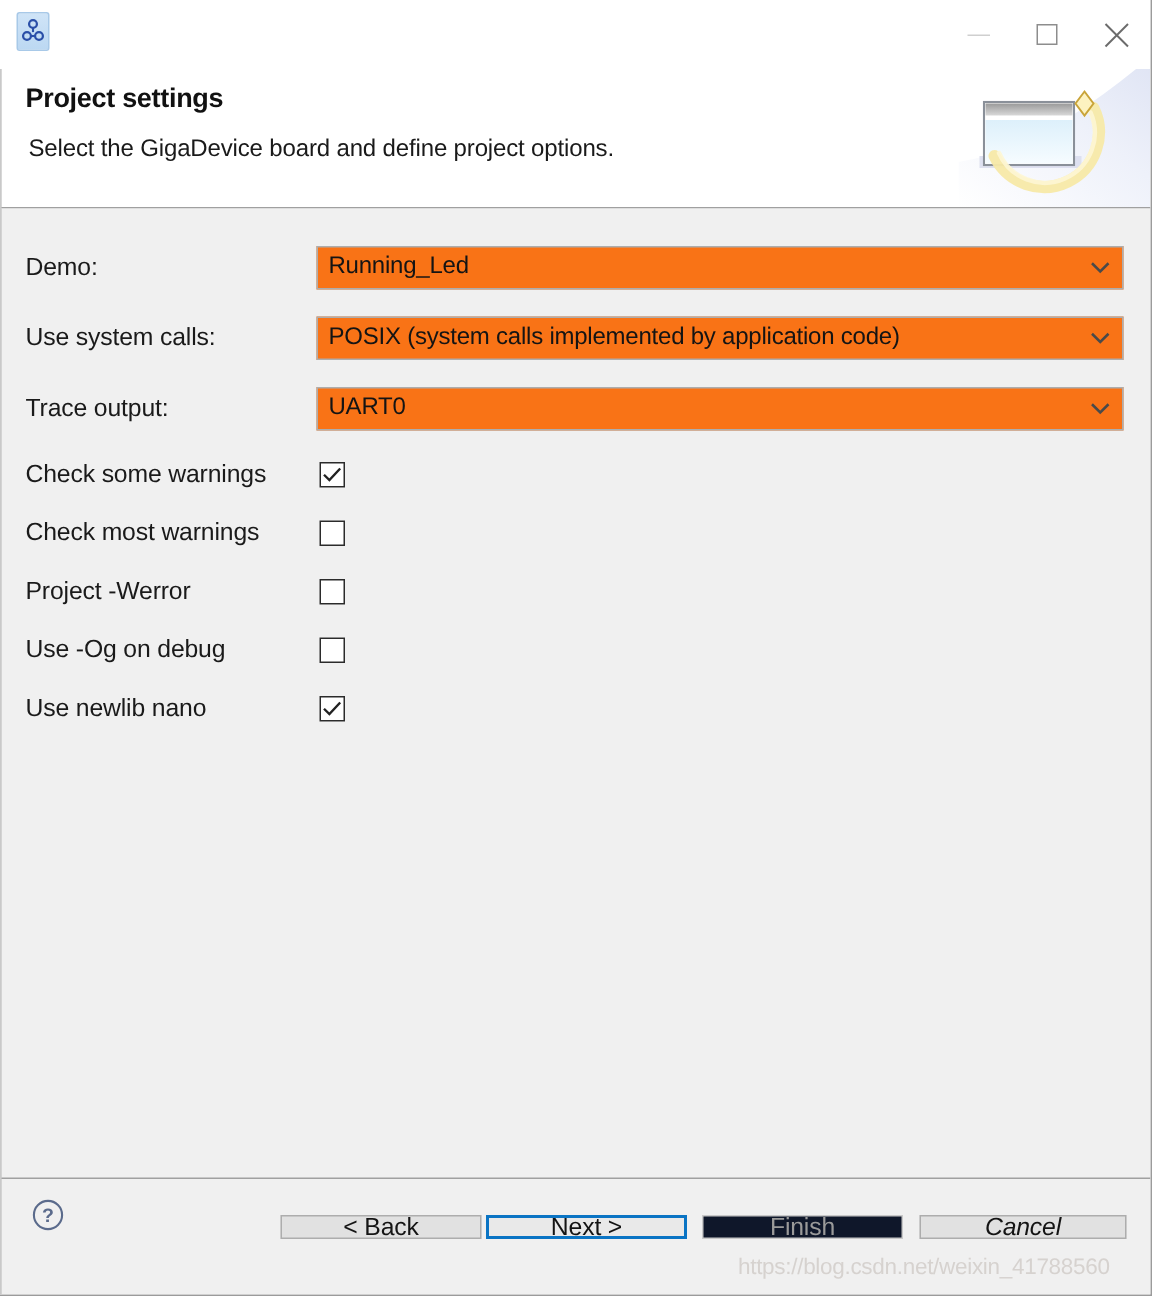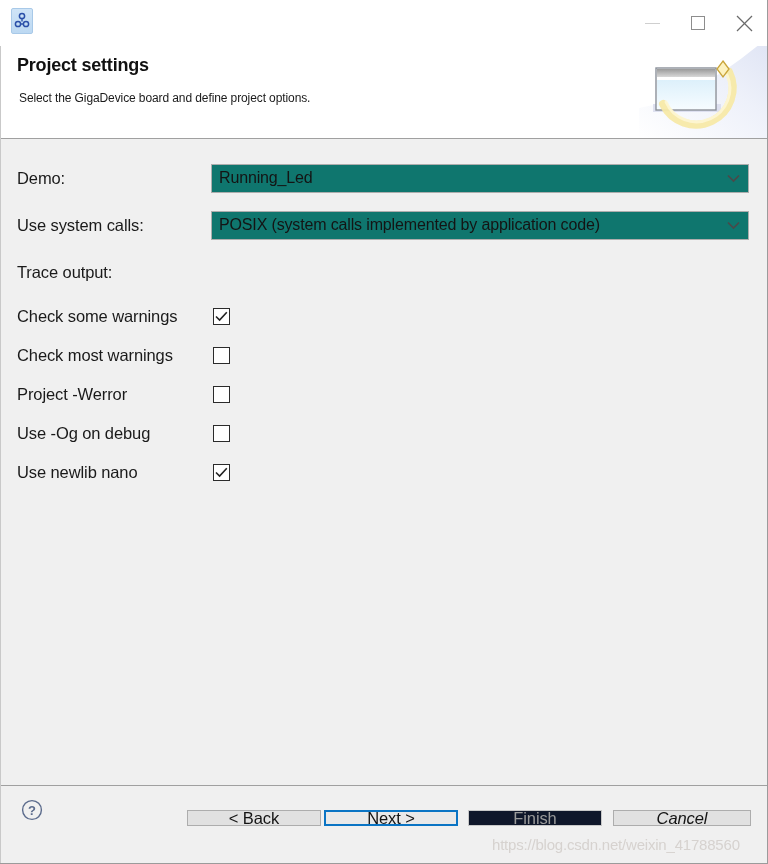--- a/index.html
+++ b/index.html
@@ -85,21 +85,21 @@
     top: 9px;
     font-size: 18px;
     font-weight: bold;
     color: #111111;
     letter-spacing: -0.2px;
   }
   .header-sub {
     position: absolute;
     left: 18px;
     top: 45px;
-    font-size: 12px;
+    font-size: 16px;
     color: #1a1a1a;
     letter-spacing: -0.1px;
   }
   .header-art {
     position: absolute;
     right: 0;
     top: -8px;
     width: 128px;
     height: 101px;
   }
@@ -128,21 +128,21 @@
     color: #1a1a1a;
     white-space: nowrap;
     letter-spacing: -0.1px;
   }
 
   .combo {
     position: absolute;
     left: 210px;
     width: 538px;
     height: 29px;
-    background: #0f766e;
+    background: #f97316;
     border: 1px solid #adadad;
     display: flex;
     align-items: center;
     cursor: default;
   }
   .combo-value {
     flex: 1;
     padding-left: 7px;
     font-size: 16px;
     color: #141414;
@@ -329,20 +329,28 @@
         <span class="combo-arrow">
           <svg width="13" height="9" viewBox="0 0 13 9">
               <polyline points="1,1.5 6.5,7 12,1.5" fill="none" stroke="#4a4a4a" stroke-width="1.7"></polyline>
             </svg>
         </span>
       </div>
     </div>
 
     <div class="field-row" style="top:118px;">
       <span class="field-label">Trace output:</span>
+      <div class="combo">
+        <span class="combo-value">UART0</span>
+        <span class="combo-arrow">
+          <svg width="13" height="9" viewBox="0 0 13 9">
+              <polyline points="1,1.5 6.5,7 12,1.5" fill="none" stroke="#4a4a4a" stroke-width="1.7"></polyline>
+            </svg>
+        </span>
+      </div>
     </div>
 
     <div class="checkbox-row" style="top:165px;">
       <span class="cb-label">Check some warnings</span>
       <div class="cb-box">
         <svg width="13" height="11" viewBox="0 0 13 11">
           <polyline points="1,5.5 4.6,9 11.8,1.3" fill="none" stroke="#222222" stroke-width="1.6"></polyline>
         </svg>
       </div>
     </div>

